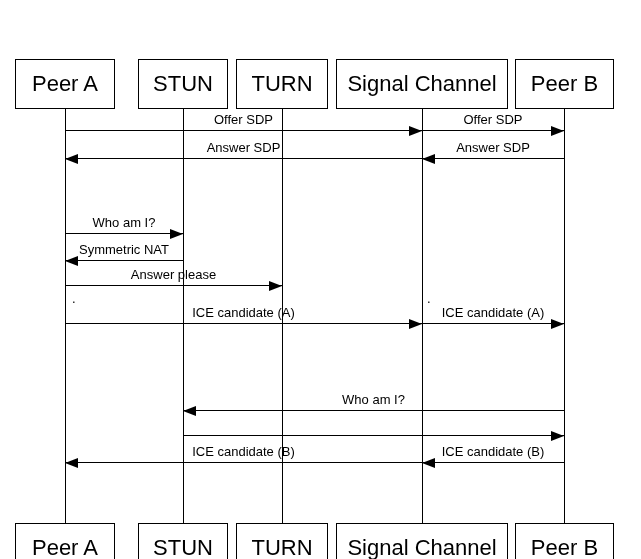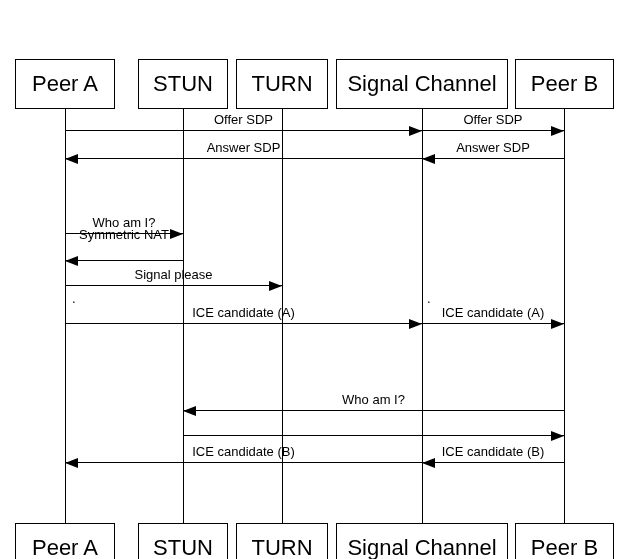--- a/index.html
+++ b/index.html
@@ -116,24 +116,24 @@
     <div class="arrow-left" style="top: 116.5px; left: 422px;"></div>
     <div class="msg-label" style="left: 383px; top: 103px;">Answer SDP</div>
     <div class="msg-line" style="left: 65px; top: 121px; width: 357px;"></div>
     <div class="arrow-left" style="top: 116.5px; left: 65px;"></div>
     <div class="msg-label" style="left: 133.5px; top: 103px;">Answer SDP</div>
     <div class="msg-line" style="left: 65px; top: 196px; width: 118px;"></div>
     <div class="arrow-right" style="top: 191.5px; left: 170px;"></div>
     <div class="msg-label" style="left: 14px; top: 178px;">Who am I?</div>
     <div class="msg-line" style="left: 65px; top: 223px; width: 118px;"></div>
     <div class="arrow-left" style="top: 218.5px; left: 65px;"></div>
-    <div class="msg-label" style="left: 14px; top: 190px;">Symmetric NAT</div>
+    <div class="msg-label" style="left: 14px; top: 205px;">Symmetric NAT</div>
     <div class="msg-line" style="left: 65px; top: 248px; width: 217px;"></div>
     <div class="arrow-right" style="top: 243.5px; left: 269px;"></div>
-    <div class="msg-label" style="left: 63.5px; top: 230px;">Signal please</div>
+    <div class="msg-label" style="left: 63.5px; top: 230px;">Answer please</div>
     <div class="msg-line" style="left: 65px; top: 286px; width: 357px;"></div>
     <div class="arrow-right" style="top: 281.5px; left: 409px;"></div>
     <div class="msg-label" style="left: 133.5px; top: 268px;">ICE candidate (A)</div>
     <div class="msg-line" style="left: 422px; top: 286px; width: 142px;"></div>
     <div class="arrow-right" style="top: 281.5px; left: 551px;"></div>
     <div class="msg-label" style="left: 383px; top: 268px;">ICE candidate (A)</div>
     <div class="msg-line" style="left: 183px; top: 373px; width: 381px;"></div>
     <div class="arrow-left" style="top: 368.5px; left: 183px;"></div>
     <div class="msg-label" style="left: 263.5px; top: 355px;">Who am I?</div>
     <div class="msg-line" style="left: 183px; top: 398px; width: 381px;"></div>

